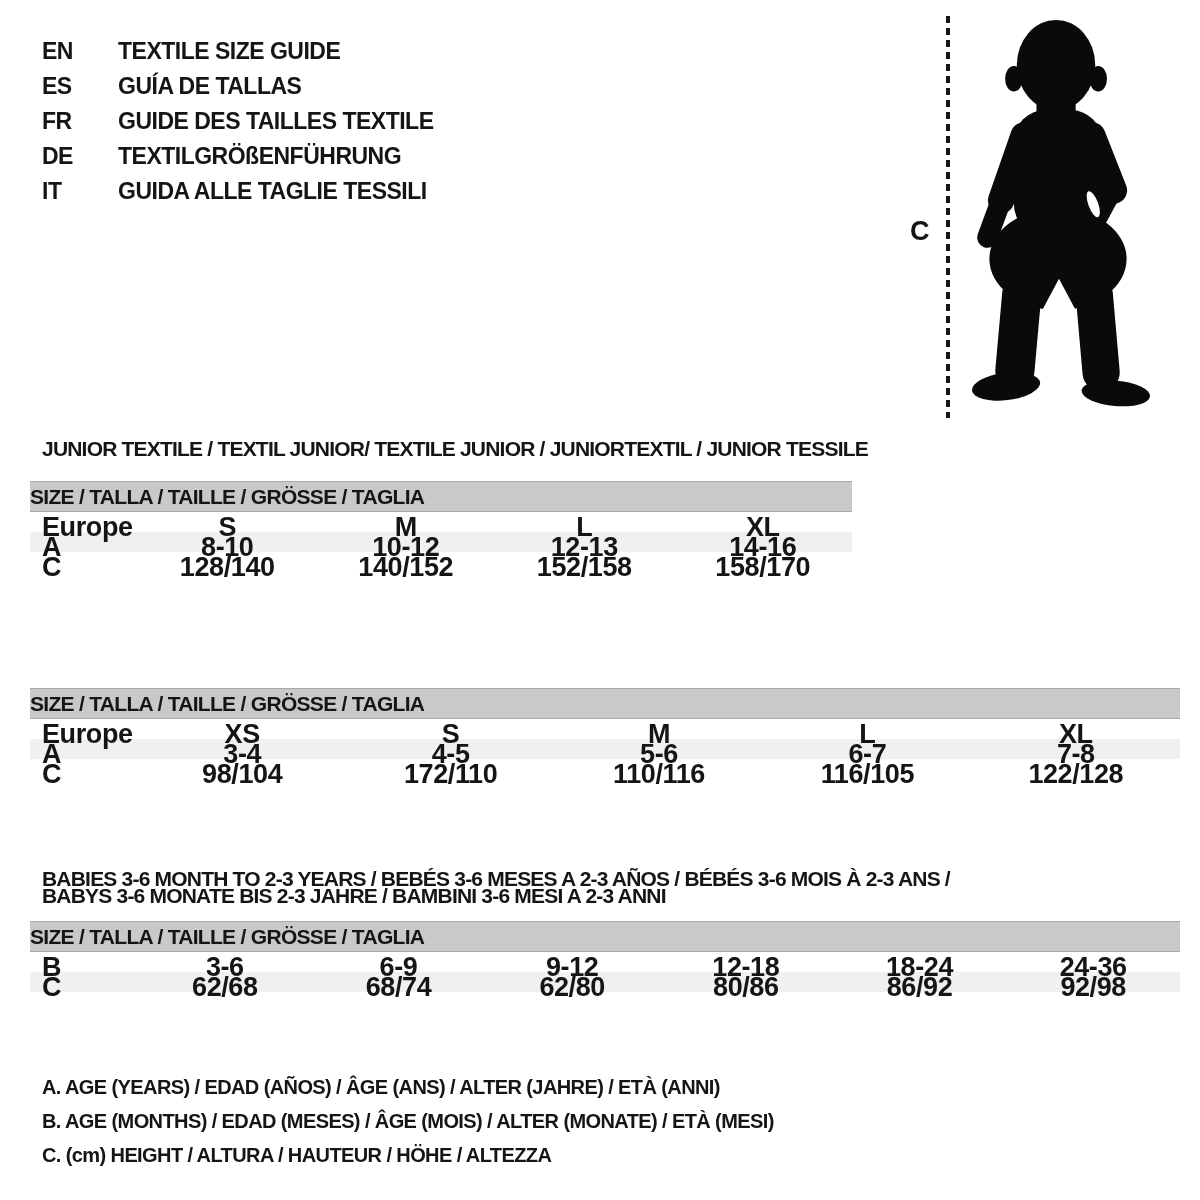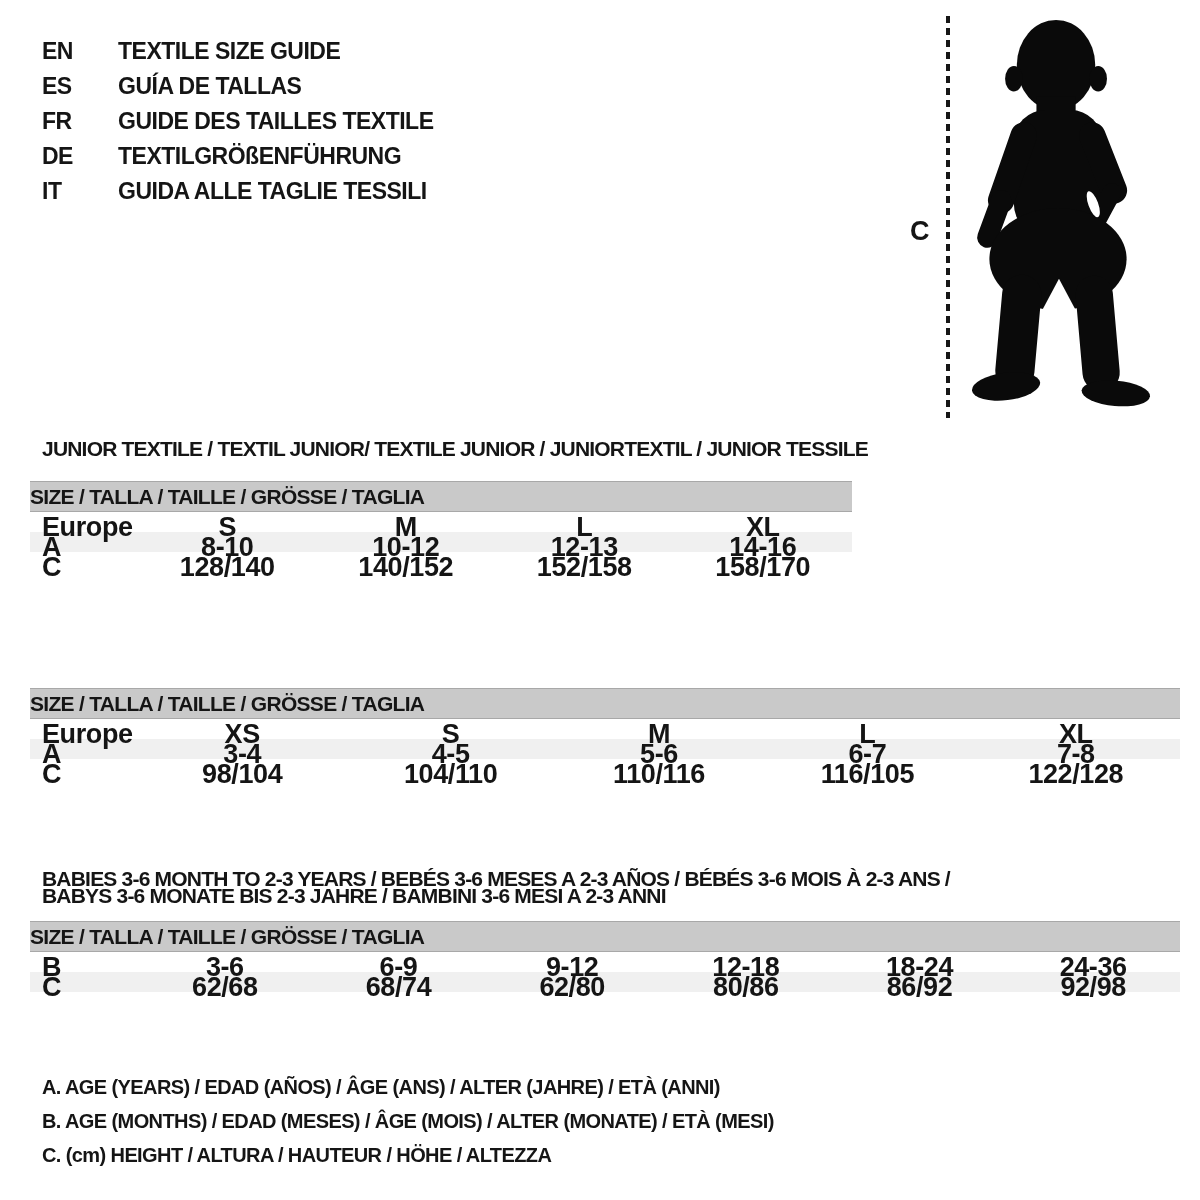--- a/index.html
+++ b/index.html
@@ -153,21 +153,21 @@
           <div class="rlabel">A</div>
           <div class="cell">3-4</div>
           <div class="cell">4-5</div>
           <div class="cell">5-6</div>
           <div class="cell">6-7</div>
           <div class="cell">7-8</div>
         </div>
         <div class="trow" style="grid-template-columns: 108px repeat(5, 1fr);">
           <div class="rlabel">C</div>
           <div class="cell">98/104</div>
-          <div class="cell">104/110</div>
+          <div class="cell">172/110</div>
           <div class="cell">110/116</div>
           <div class="cell">116/105</div>
           <div class="cell">122/128</div>
         </div>
       </div>
   </div>
 
   <div class="tbl-title t3ta">BABIES 3-6 MONTH TO 2-3 YEARS / BEBÉS 3-6 MESES A 2-3 AÑOS / BÉBÉS 3-6 MOIS À 2-3 ANS /</div>
   <div class="tbl-title t3tb">BABYS 3-6 MONATE BIS 2-3 JAHRE / BAMBINI 3-6 MESI A 2-3 ANNI</div>
   <div class="table w2 p3">

